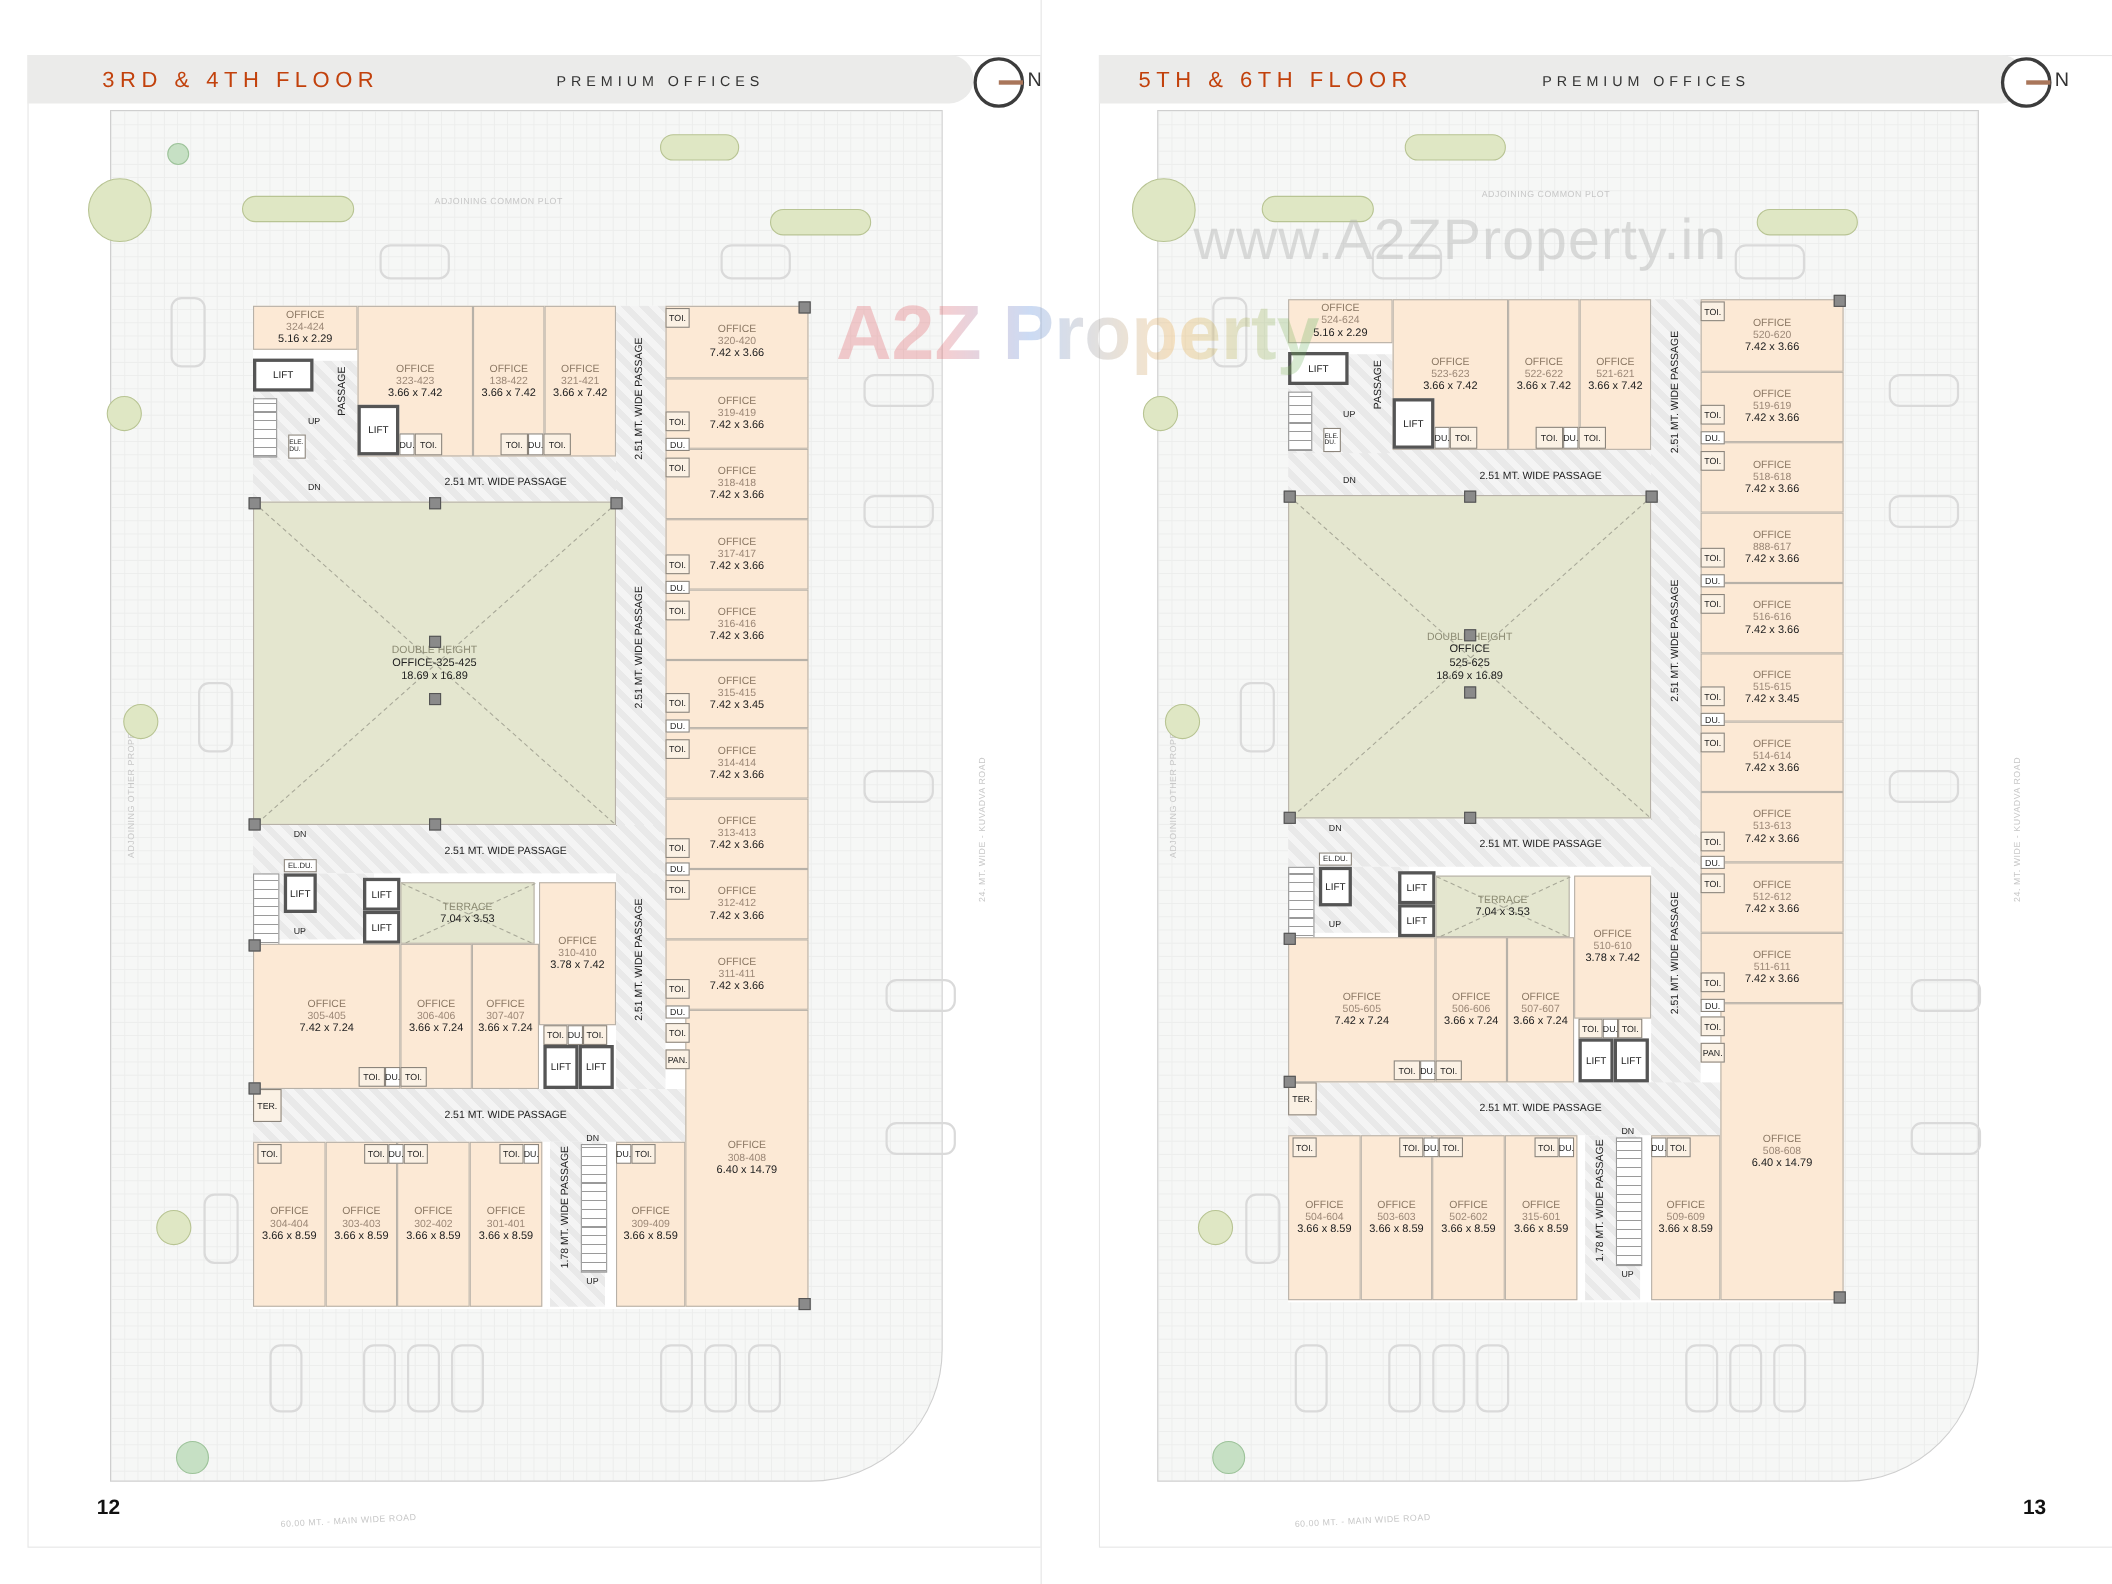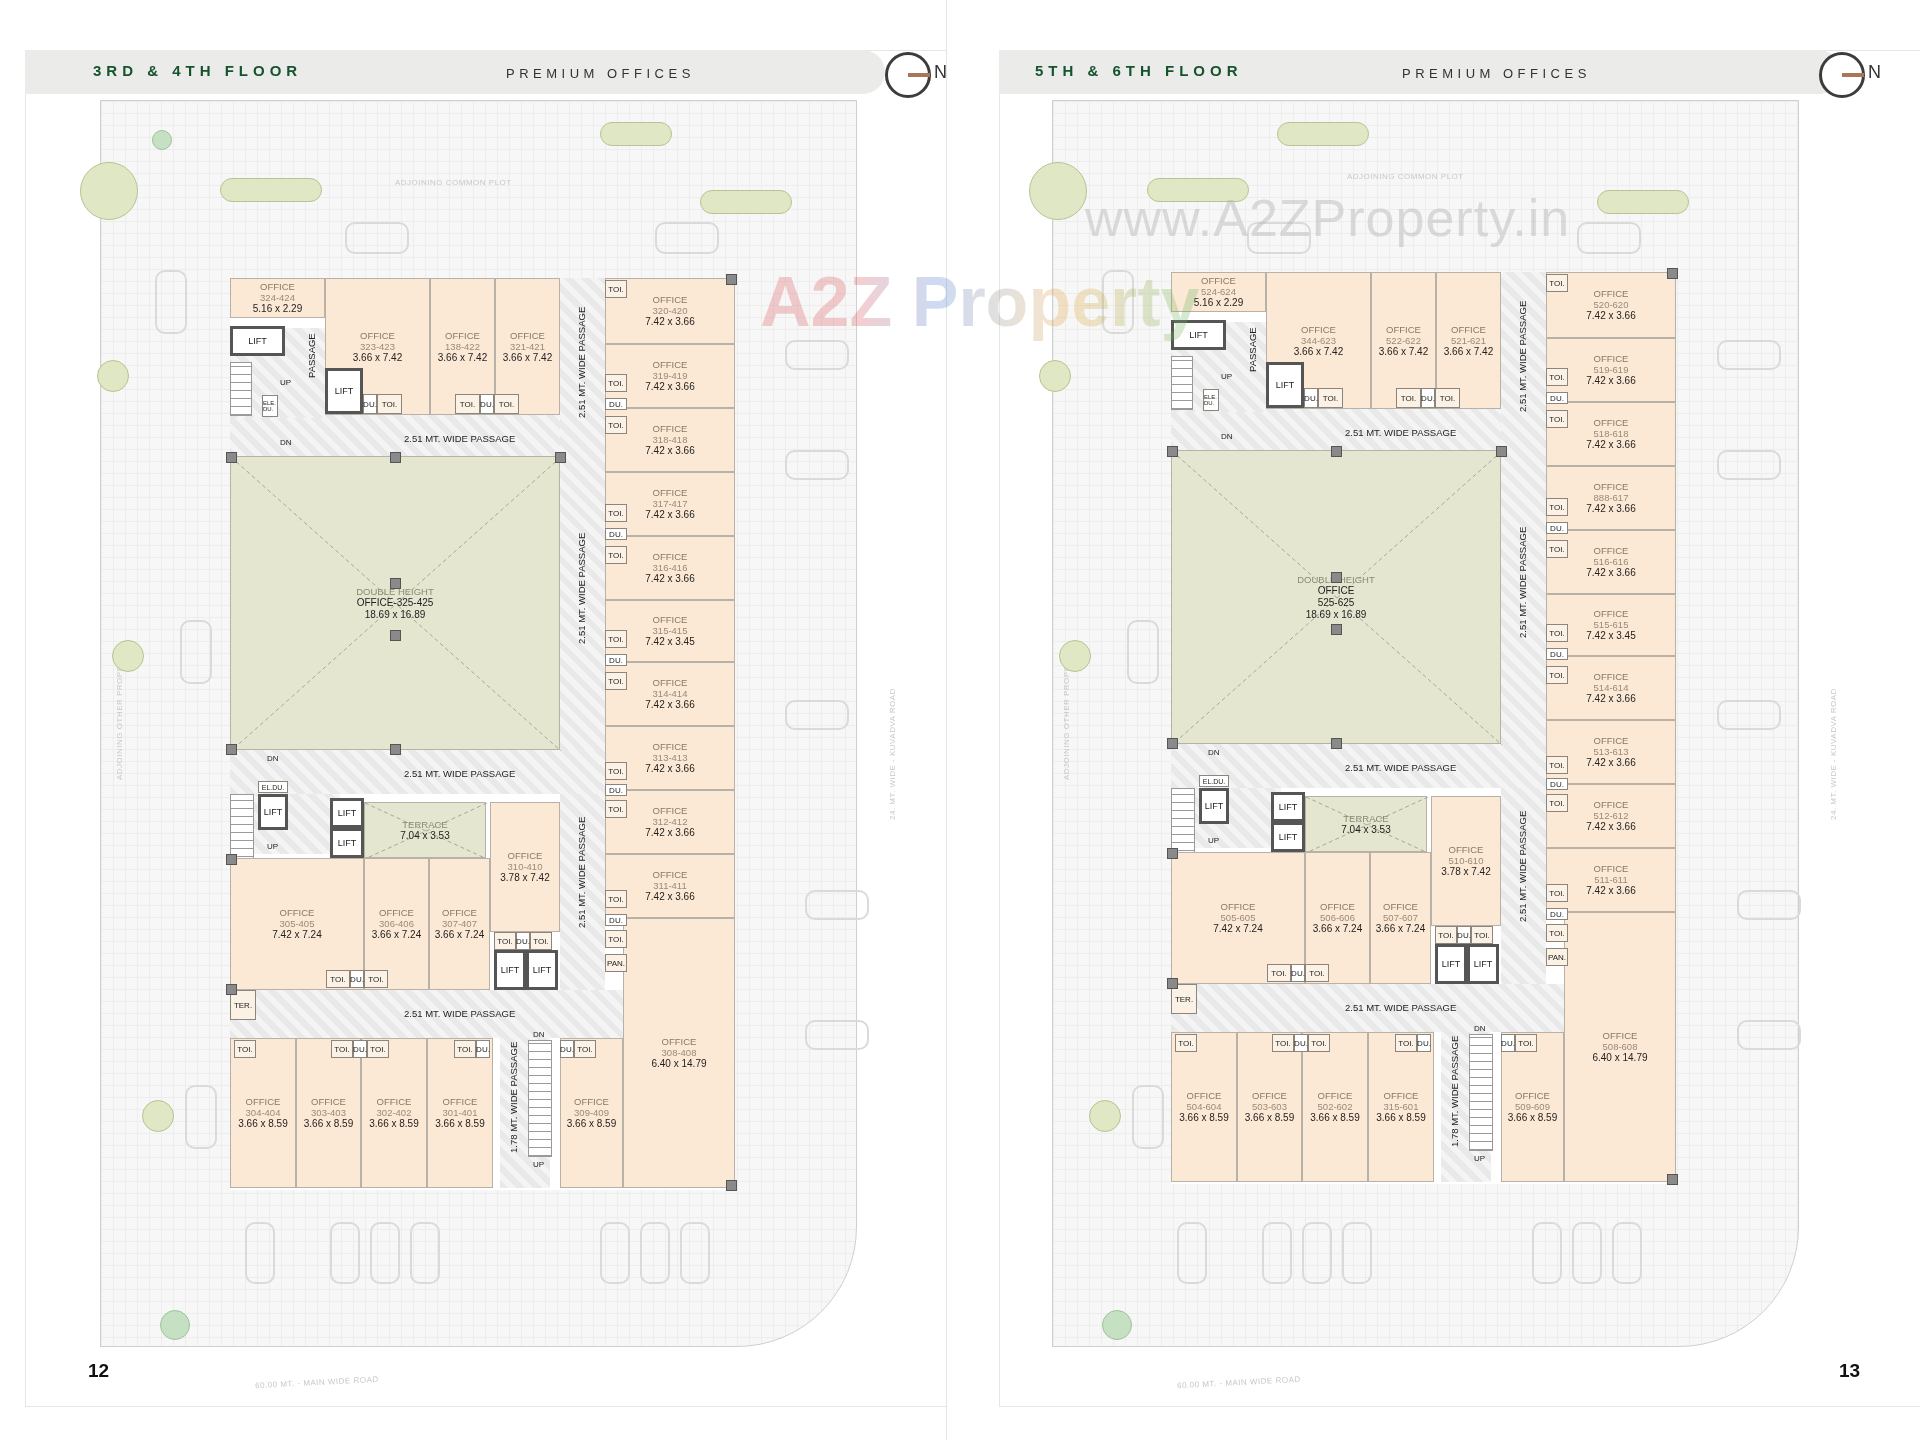--- a/index.html
+++ b/index.html
@@ -2,21 +2,21 @@
 <html><head>
 <meta charset="utf-8">
 <style>
   html,body{margin:0;padding:0;}
   body{width:1920px;height:1440px;background:#ffffff;position:relative;overflow:hidden;font-family:"Liberation Sans","DejaVu Sans",sans-serif;}
   .page{position:absolute;top:0;height:1440px;background:#fff;}
   .page-left{left:0;width:946px;}
   .page-right{left:946px;width:974px;border-left:1px solid #e4e4e4;}
   .sheet{position:absolute;background:#fff;border:1px solid #e6e6e6;}
   .header-band{position:absolute;height:44px;background:#ebebea;border-radius:0 22px 22px 0;}
-  .floor-title{position:absolute;top:14px;font-size:15px;letter-spacing:5px;color:#14532d;font-weight:bold;}
+  .floor-title{position:absolute;top:14px;font-size:20px;letter-spacing:5px;color:#c2410c;font-weight:normal;}
   .premium{position:absolute;top:17px;font-size:13px;letter-spacing:4.5px;color:#333;}
   .north{position:absolute;width:40px;height:40px;border:3px solid #3c3c3c;border-radius:50%;background:#fff;}
   .north::after{content:"";position:absolute;left:20px;top:18px;width:22px;height:4px;background:#a9765a;}
   .north-label{position:absolute;font-size:18px;color:#333;}
   .site{position:absolute;background-color:#f6f7f6;
     background-image:linear-gradient(#ecedec 1px,transparent 1px),linear-gradient(90deg,#ecedec 1px,transparent 1px);
     background-size:12px 12px;border:1px solid #cfcfcf;}
   .site-curve{border-radius:0 0 120px 0;}
   .tree{position:absolute;border-radius:50%;background:#dfe7c4;border:1px solid #b8c493;}
   .tree.g{background:#c6e0c4;border-color:#9dc39a;}
@@ -383,21 +383,21 @@
     <div class="vlbl" style="left:278px;top:875px;">1.78 MT. WIDE PASSAGE</div>
     <div class="vlbl" style="left:76px;top:100px;">PASSAGE</div>
 
     <div class="room" style="left:0;top:0;width:95px;height:40px;">
       <span class="t">OFFICE</span>
       <span class="n">524-624</span>
       <span class="d">5.16 x 2.29</span>
     </div>
     <div class="room" style="left:95px;top:0;width:105px;height:137px;">
       <span class="t">OFFICE</span>
-      <span class="n">344-623</span>
+      <span class="n">523-623</span>
       <span class="d">3.66 x 7.42</span>
     </div>
     <div class="room" style="left:200px;top:0;width:65px;height:137px;">
       <span class="t">OFFICE</span>
       <span class="n">522-622</span>
       <span class="d">3.66 x 7.42</span>
     </div>
     <div class="room" style="left:265px;top:0;width:65px;height:137px;">
       <span class="t">OFFICE</span>
       <span class="n">521-621</span>

